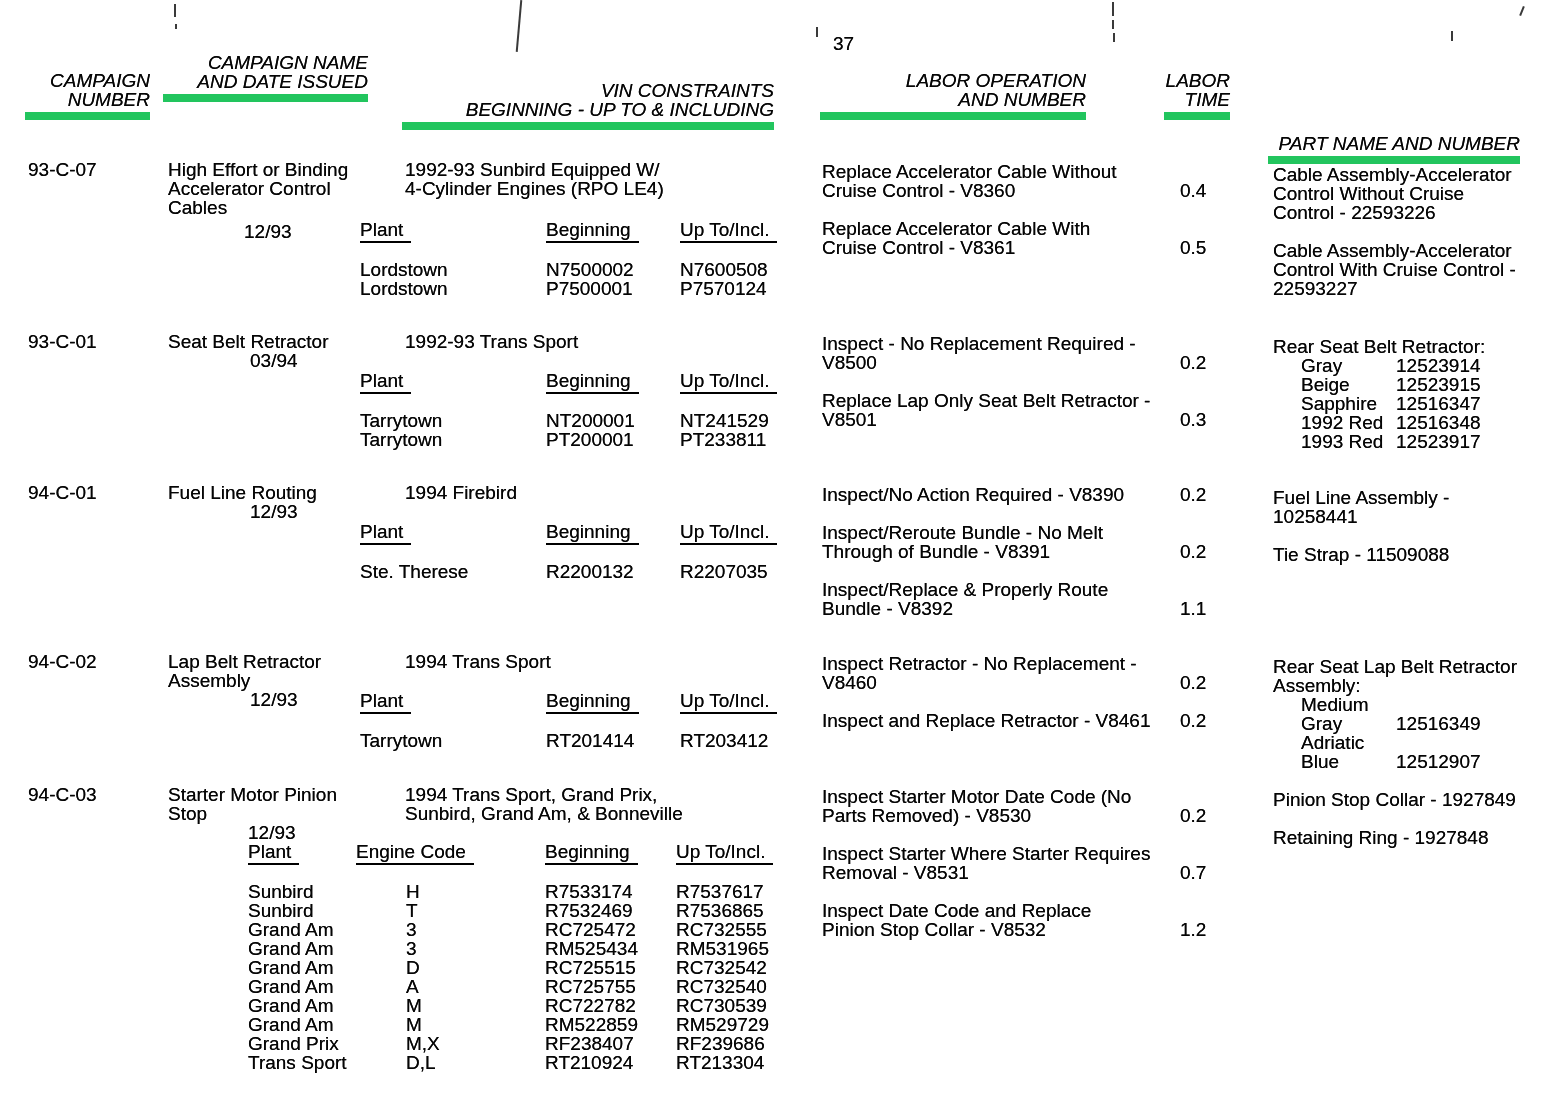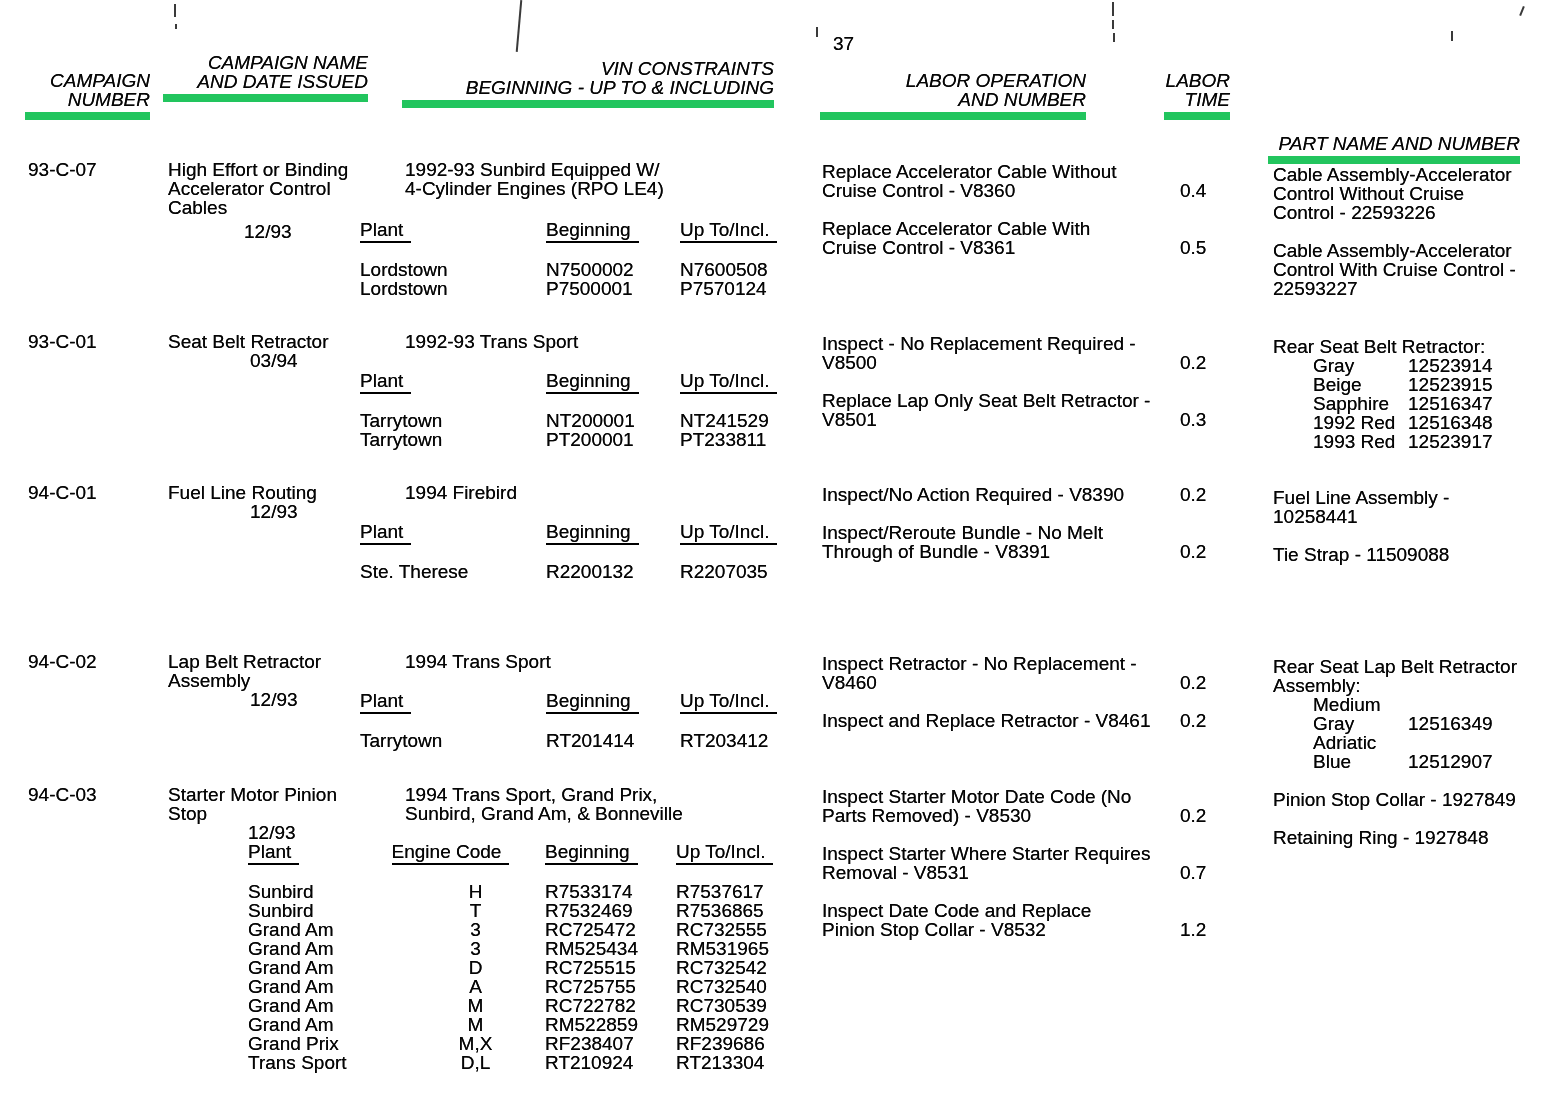--- a/index.html
+++ b/index.html
@@ -26,21 +26,21 @@
   .a5{left:1451px;top:31px;width:2px;height:10px;}
   .a6{left:1521px;top:6px;width:2px;height:10px;transform:rotate(22deg);}
   
   .page-number{position:absolute;top:34px;left:833px;}
   
   .colhead{position:absolute;text-align:right;font-style:italic;}
   .colhead span{display:block;}
   .colhead .u3{border-bottom:8px solid #22c55e;padding-bottom:3px;}
   .h-num{left:25px;width:125px;top:71px;}
   .h-name{left:163px;width:205px;top:53px;}
-  .h-vin{left:402px;width:372px;top:59px;}
+  .h-vin{left:402px;width:372px;top:81px;}
   .h-labor{left:820px;width:266px;top:71px;}
   .h-time{left:1164px;width:66px;top:71px;}
   .h-part{left:1268px;width:252px;top:90px;margin-top:44px;}
   
   .campaign{position:absolute;left:0;width:1568px;}
   .c0{top:155px;} .c1{top:327px;} .c2{top:478px;} .c3{top:647px;} .c4{top:780px;}
   .num{position:absolute;left:28px;top:5px;}
   .name{position:absolute;left:168px;top:5px;width:195px;}
   .date{position:absolute;left:250px;top:24px;}
   .c0 .date{left:244px;top:67px;}
@@ -49,30 +49,30 @@
   .vindesc{position:absolute;left:405px;top:5px;width:320px;}
   .vin-table{position:absolute;left:360px;top:44px;}
   .c0 .vin-table{top:65px;}
   .c4 .vin-table{left:248px;top:62px;}
   .vin-rows{margin-top:17px;}
   .vin-cell{display:inline-block;vertical-align:top;}
   .vin-cell .u2{display:inline-block;border-bottom:2px solid #000;padding-bottom:2px;padding-right:8px;}
   .vin-table:not(.with-engine) .vin-cell:nth-child(1){width:186px;}
   .vin-table:not(.with-engine) .vin-cell:nth-child(2){width:134px;}
   .vin-table.with-engine .vin-cell:nth-child(1){width:108px;}
-  .vin-table.with-engine .vin-cell:nth-child(2){width:189px;text-align:center;}
+  .vin-table.with-engine .vin-cell:nth-child(2){width:189px;}
   .vin-table.with-engine .vin-cell:nth-child(3){width:131px;}
   .vin-table.with-engine .vin-rows .vin-cell:nth-child(2){padding-left:50px;}
   .ops{position:absolute;left:822px;top:7px;width:392px;}
   .op-row{position:relative;margin-bottom:19px;}
   .op-text{width:345px;}
   .op-time{position:absolute;left:358px;bottom:0;}
   .parts{position:absolute;left:1273px;top:10px;width:285px;}
   .part{margin-bottom:19px;}
-  .v-name{display:inline-block;width:95px;margin-left:40px;}
+  .v-name{display:inline-block;width:95px;margin-left:28px;}
 </style>
 </head>
 <body>
 
 <div class="page">
   <div class="artifact a1"></div>
   <div class="artifact a1b"></div>
   <div class="artifact a2"></div>
   <div class="artifact a3"></div>
   <div class="artifact a4"></div>
@@ -221,20 +221,27 @@
             </div>
             <span class="op-time">0.2</span>
           </div>
           <div class="op-row">
             <div class="op-text">
               <div>Inspect/Reroute Bundle - No Melt</div>
               <div>Through of Bundle - V8391</div>
             </div>
             <span class="op-time">0.2</span>
           </div>
+          <div class="op-row">
+            <div class="op-text">
+              <div>Inspect/Replace &amp; Properly Route</div>
+              <div>Bundle - V8392</div>
+            </div>
+            <span class="op-time">1.1</span>
+          </div>
         </div>
     <div class="parts">
           <div class="part">
             <div>Fuel Line Assembly -</div>
             <div>10258441</div>
           </div>
           <div class="part">
             <div>Tie Strap - 11509088</div>
           </div>
         </div>

